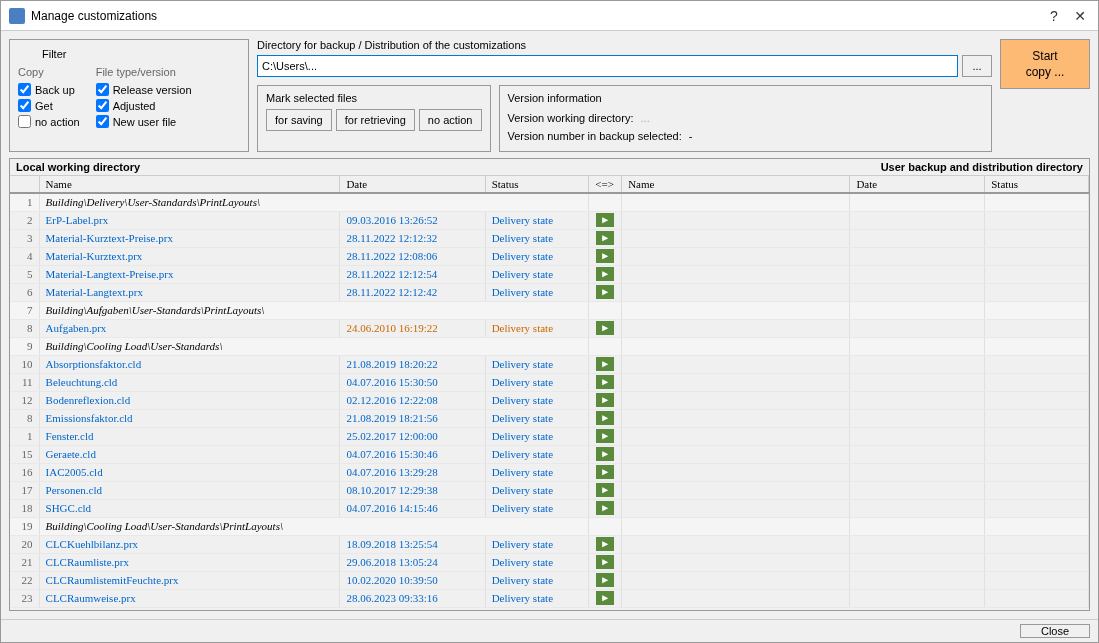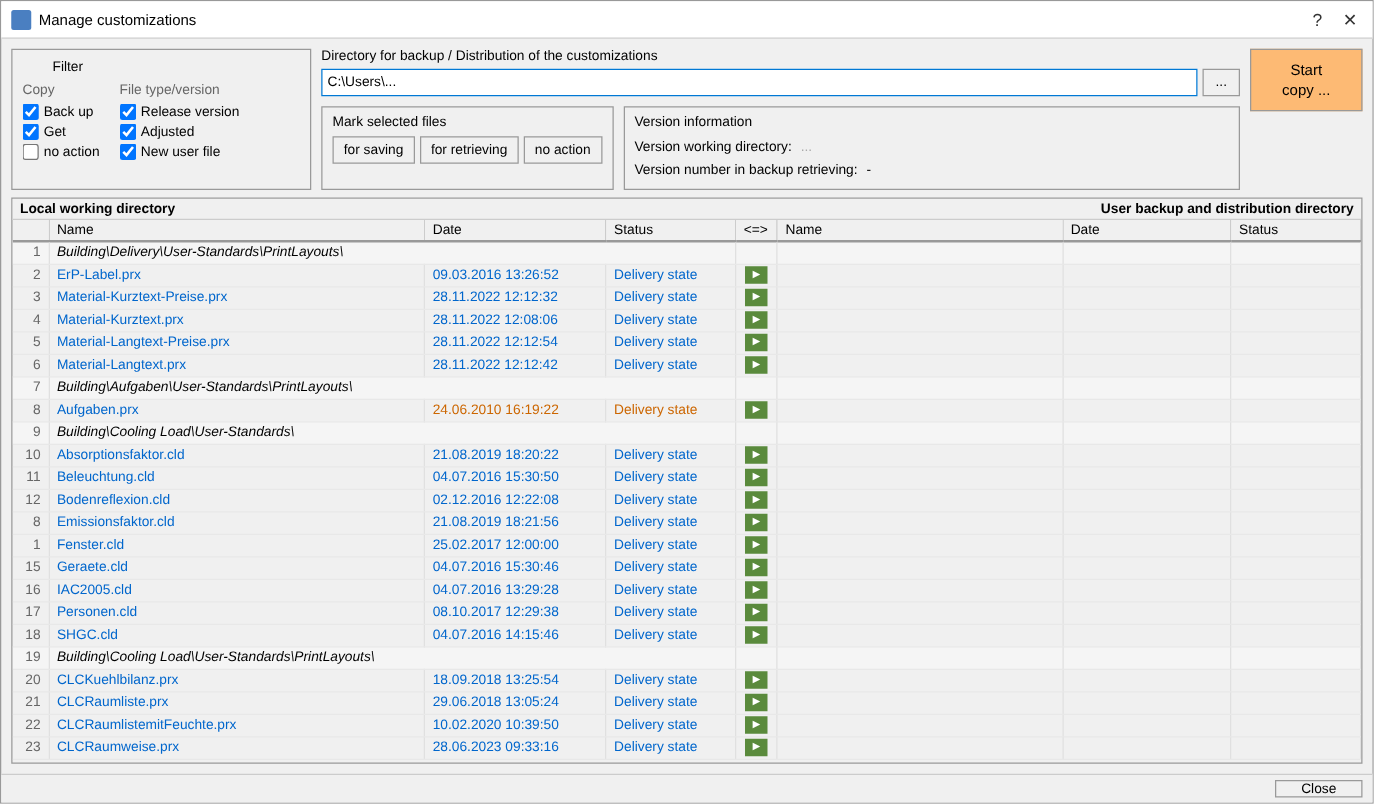--- a/index.html
+++ b/index.html
@@ -72,21 +72,21 @@
       border: 1px solid #999; flex: 1; display: flex; flex-direction: column;
       overflow: hidden;
     }
     .local-header { 
       display: flex; justify-content: space-between; align-items: center;
       padding: 2px 6px; background: #f0f0f0; border-bottom: 1px solid #ccc;
     }
     .local-title { font-size: 11px; font-weight: bold; }
     .user-title { font-size: 11px; font-weight: bold; }
     
-    .table-container { flex: 1; overflow: hidden; display: flex; flex-direction: column; }
+    .table-container { flex: 1; overflow: hidden; display: flex; flex-direction: column; font-family: Liberation Serif, serif; }
     
     .table-wrapper { flex: 1; overflow-y: auto; overflow-x: hidden; }
     
     .file-table { width: 100%; border-collapse: collapse; }
     .file-table th {
       background: #f0f0f0; border-right: 1px solid #ccc; border-bottom: 2px solid #999;
       padding: 2px 6px; text-align: left; font-size: 11px; font-weight: normal;
       white-space: nowrap; position: sticky; top: 0; z-index: 1;
     }
     .file-table td {
@@ -192,21 +192,21 @@
             </div>
           </div>
 
           <div class="version-info-box">
             <div class="box-title">Version information</div>
             <div class="version-row">
               <span>Version working directory:</span>
               <span style="color:#aaa; margin-left:4px;">...</span>
             </div>
             <div class="version-row">
-              <span>Version number in backup retrieving:</span>
+              <span>Version number in backup selected:</span>
               <span style="margin-left:4px;">-</span>
             </div>
           </div>
         </div>
       </div>
 
       <div class="start-btn-area">
         <button class="start-btn">Start<br>copy ...</button>
       </div>
     </div>

